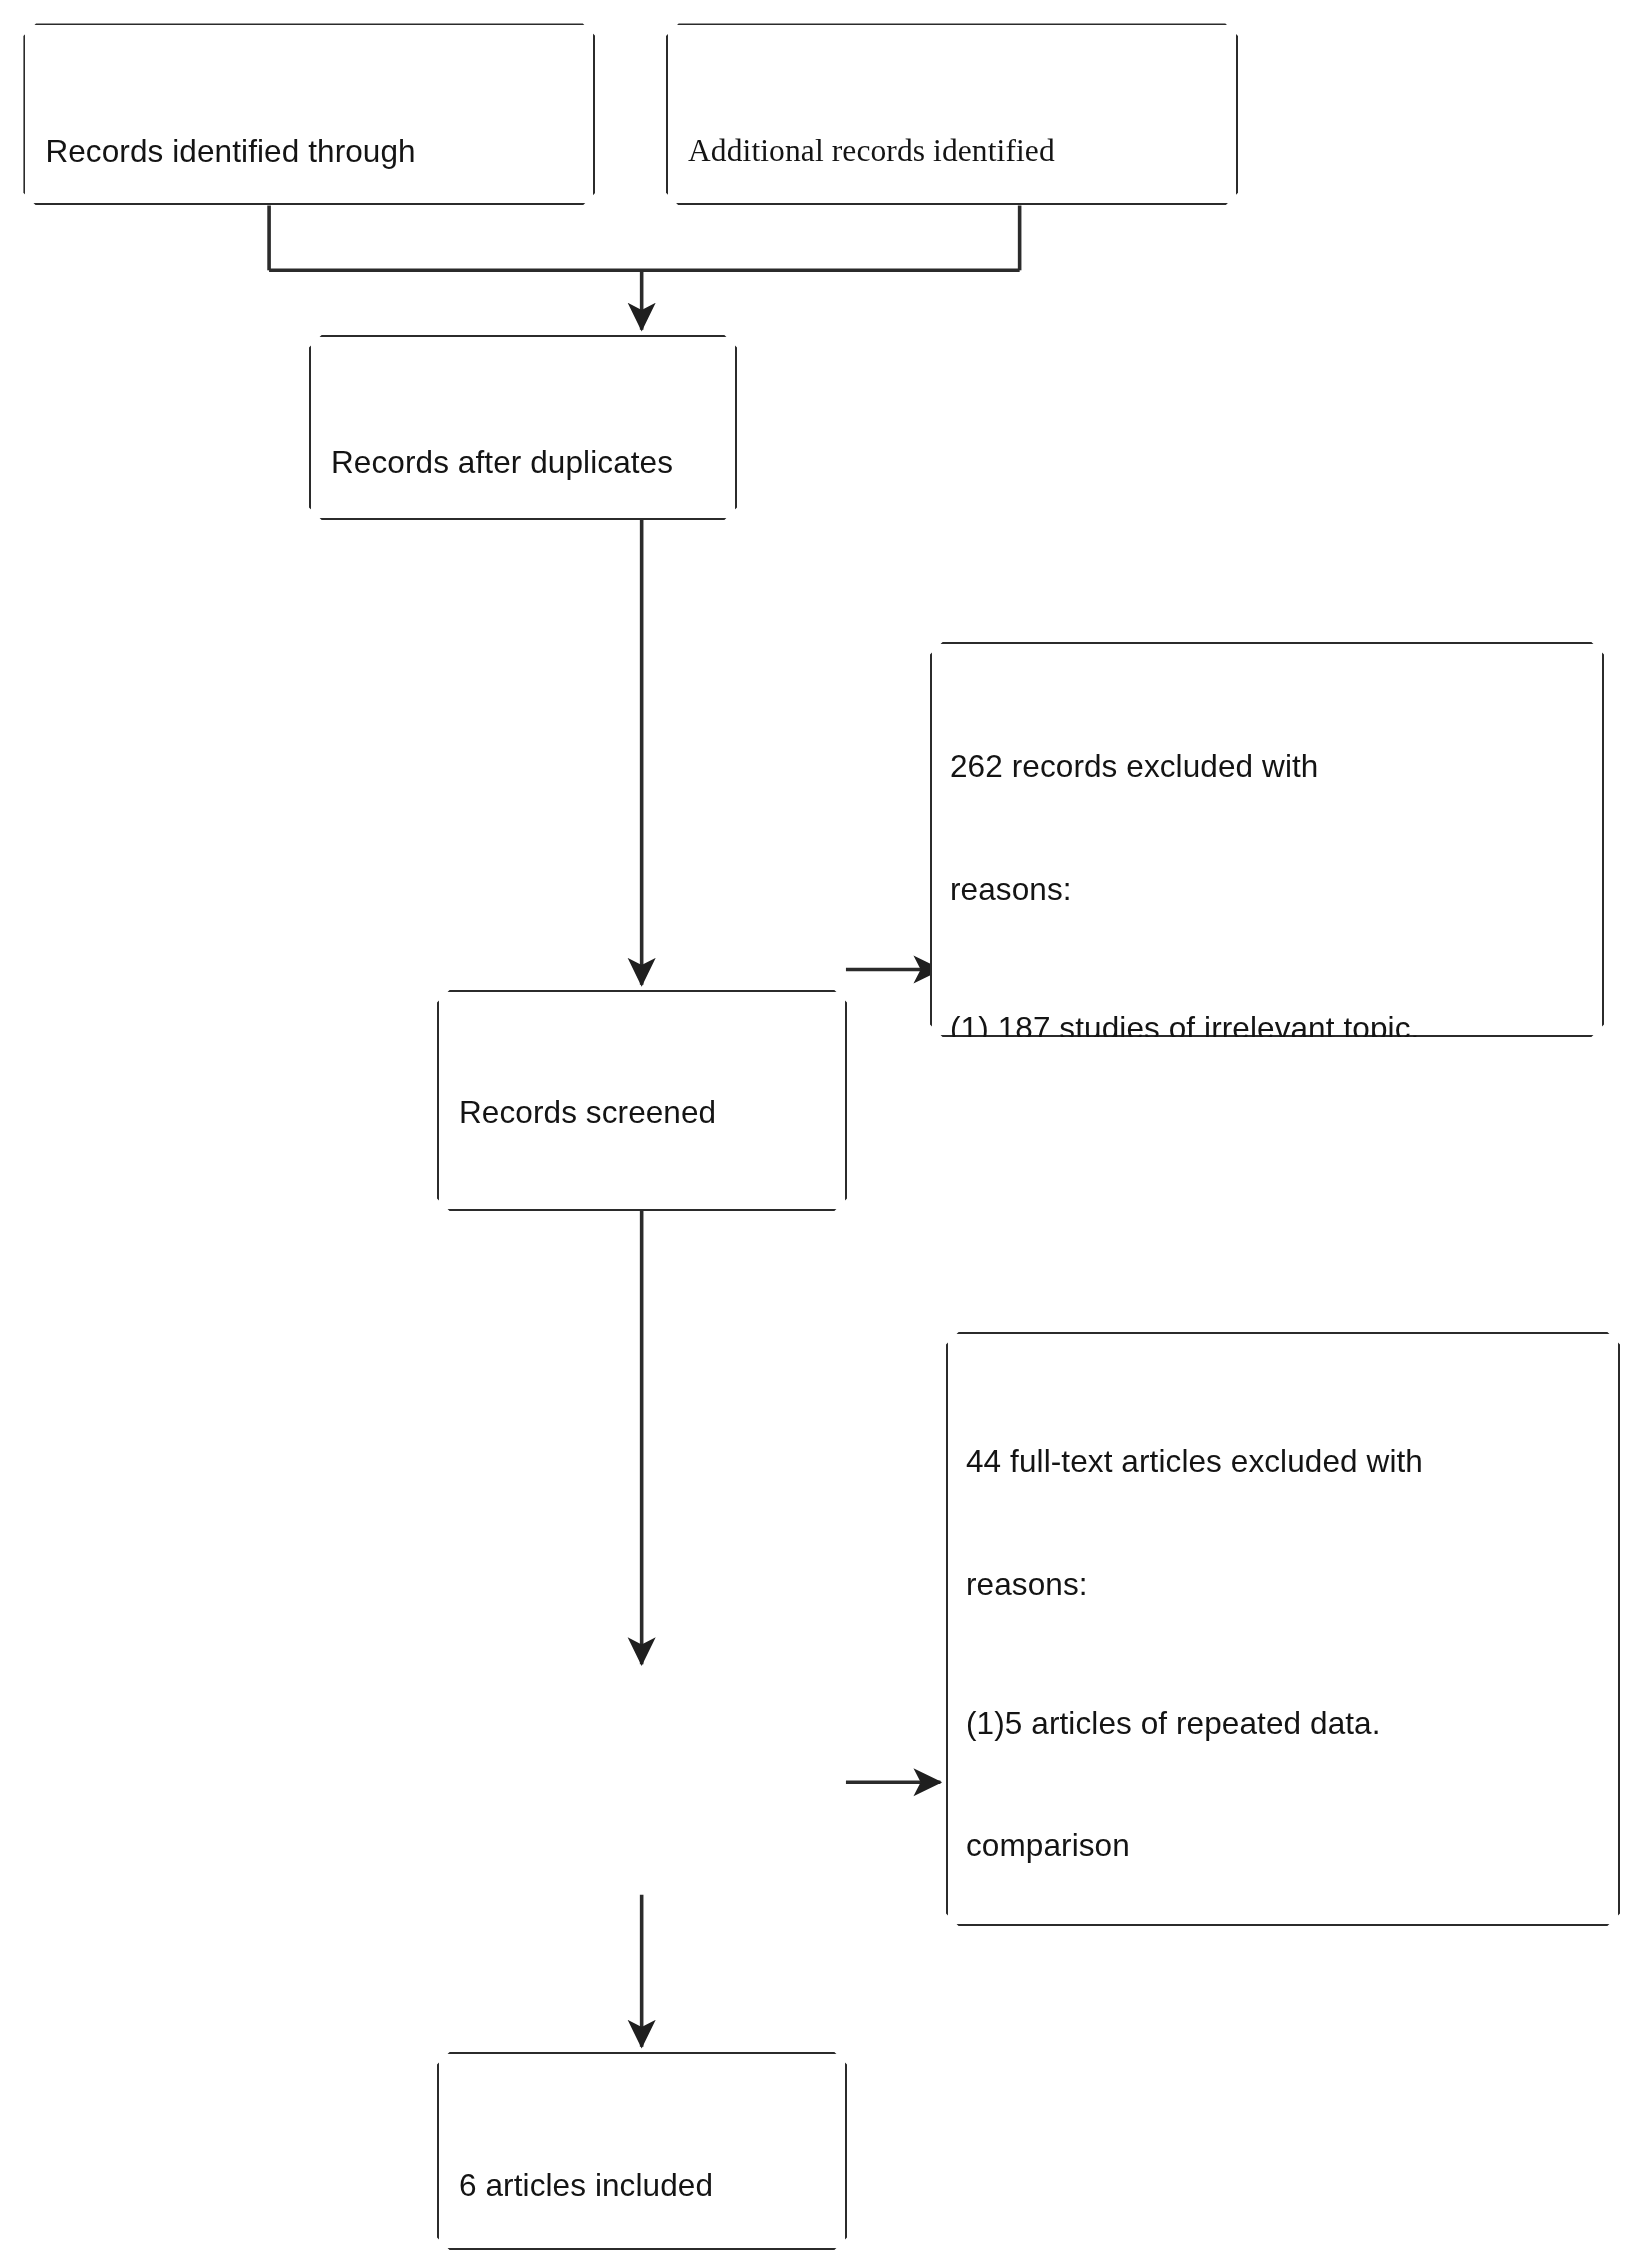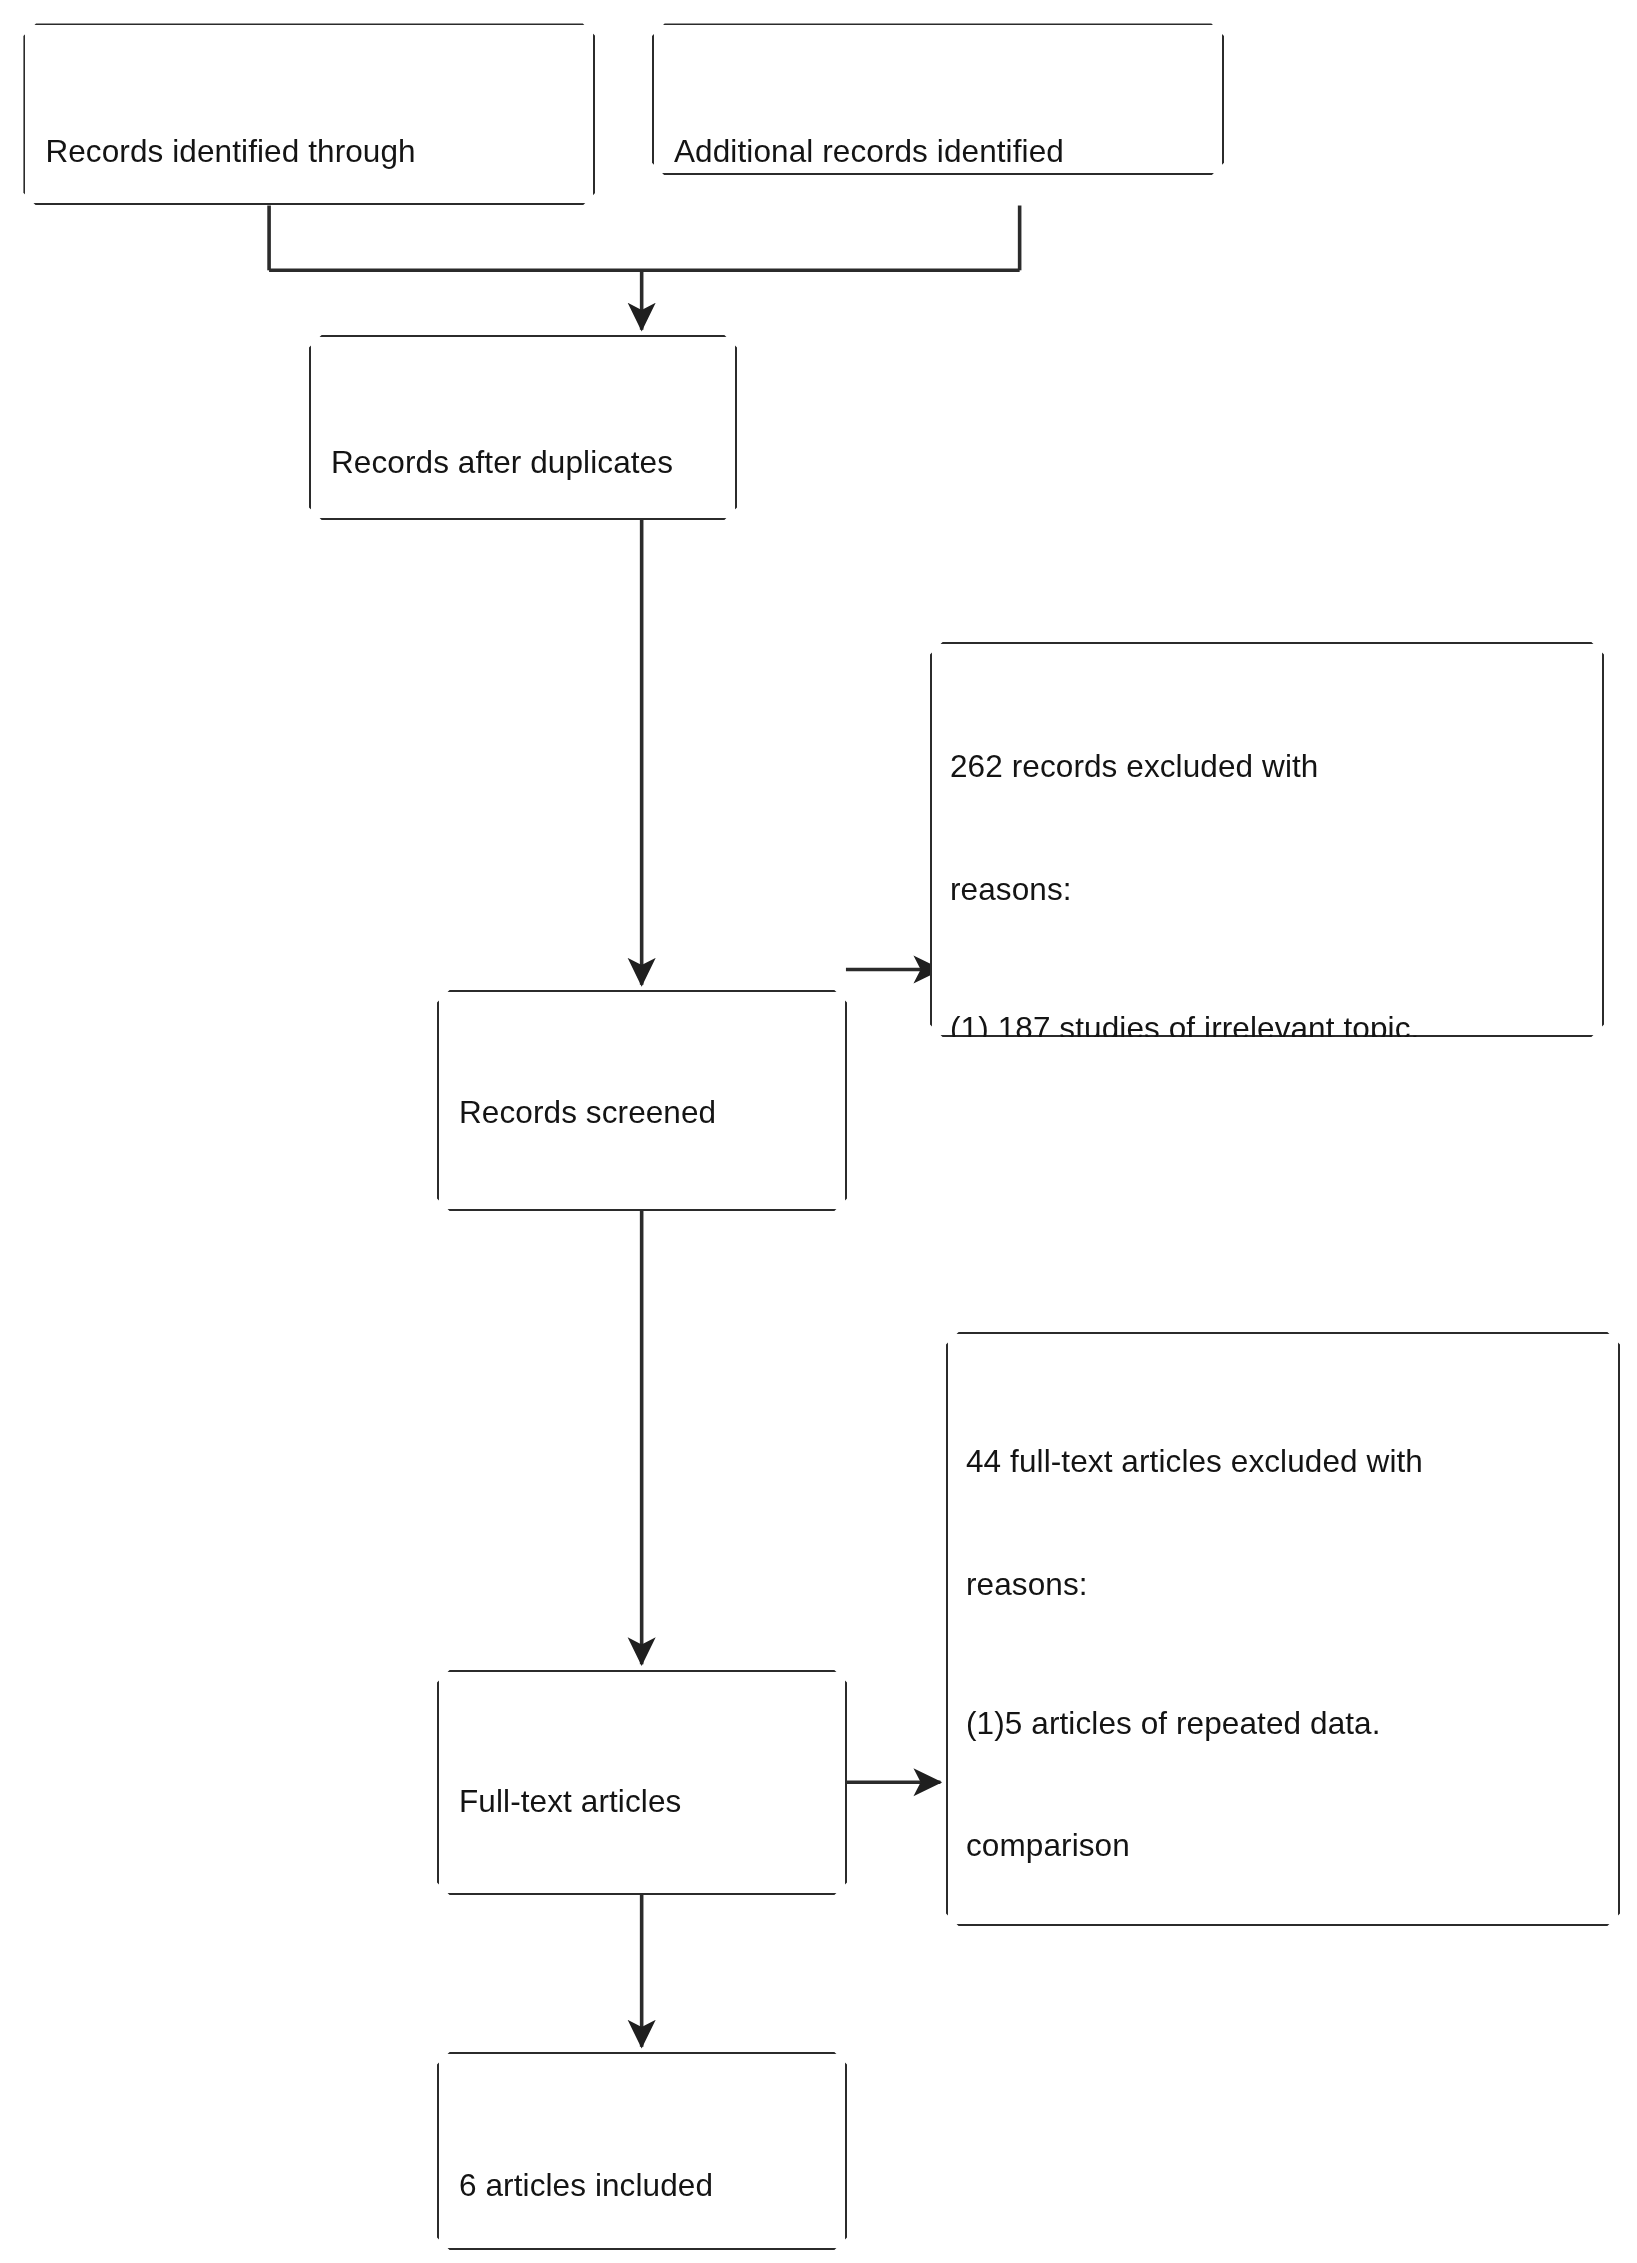--- a/index.html
+++ b/index.html
@@ -87,21 +87,21 @@
     </g>
   </svg>
 
   <div class="node-box" style="left:23.4px; top:23.4px; width:572px; height:182px;">
     <div class="node-text pad-a">
       <span class="para-line">Records identified through</span>
       <span class="para-line">database searching(n=401)</span>
     </div>
   </div>
 
-  <div class="node-box" style="left:652px; top:23.4px; width:572px; height:152px;">
+  <div class="node-box" style="left:666px; top:23.4px; width:572px; height:182px;font-family:Liberation Serif, serif;">
     <div class="node-text pad-a">
       <span class="para-line">Additional records identified</span>
       <span class="para-line">through other sources(n=5)</span>
     </div>
   </div>
 
   <div class="node-box" style="left:309px; top:335px; width:428px; height:185px;">
     <div class="node-text pad-a">
       <span class="para-line">Records after duplicates</span>
       <span class="para-line">removed(n=306)</span>
@@ -119,27 +119,20 @@
     <div class="node-text pad-b">
       <span class="para-line">262 records excluded with</span>
       <span class="para-line">reasons:</span>
       <span class="para-line para-gap">(1) 187 studies of irrelevant topic.</span>
       <span class="para-line para-gap">(2) 28 reviews.</span>
       <span class="para-line para-gap">(3) 32 case reports.</span>
       <span class="para-line para-gap">(4) 15 comments.</span>
     </div>
   </div>
 
-  <div class="node-box" style="left:437px; top:1670px; width:410px; height:225px;">
-    <div class="node-text pad-a" style="top:27px;">
-      <span class="para-line">Full-text articles</span>
-      <span class="para-line">assessed for</span>
-      <span class="para-line">eligibility(n=44)</span>
-    </div>
-  </div>
 
   <div class="node-box" style="left:946px; top:1332px; width:674px; height:594px;">
     <div class="node-text pad-b" style="top:25px;">
       <span class="para-line">44 full-text articles excluded with</span>
       <span class="para-line">reasons:</span>
       <span class="para-line para-gap">(1)5 articles of repeated data.</span>
       <span class="para-line">comparison</span>
       <span class="para-line para-gap">(3)10 articles with no outcome of</span>
       <span class="para-line">interest</span>
     </div>

